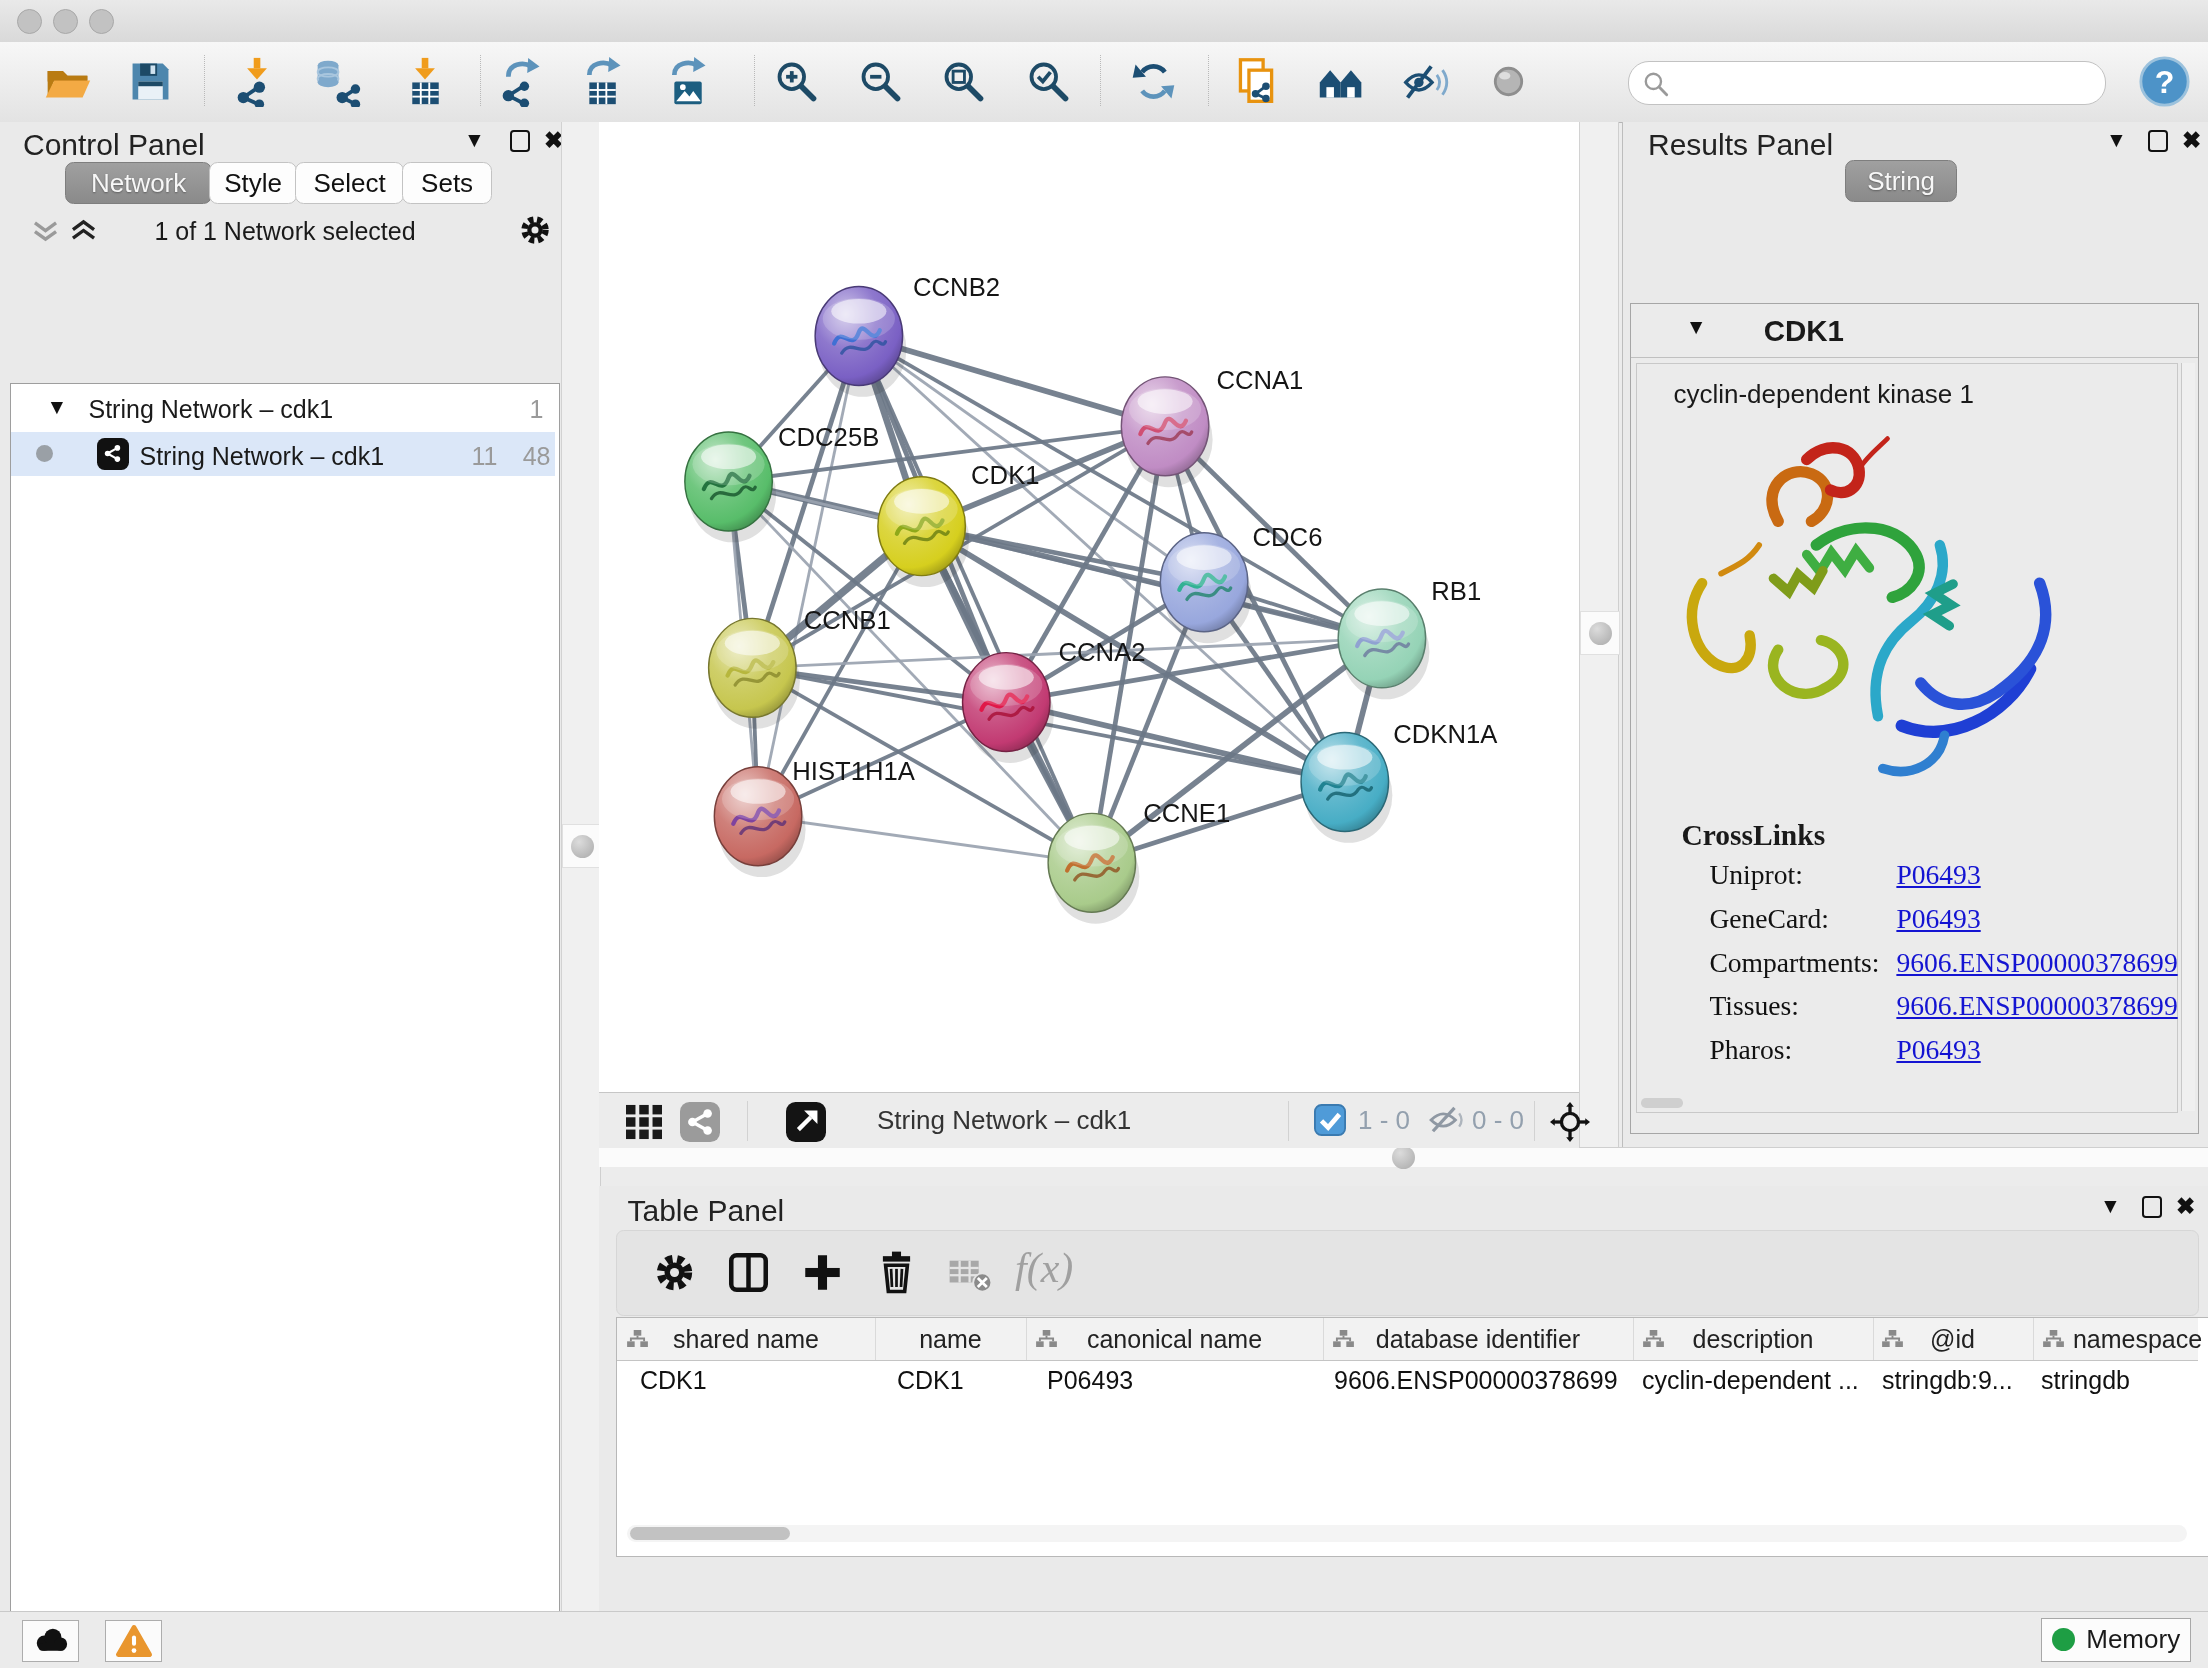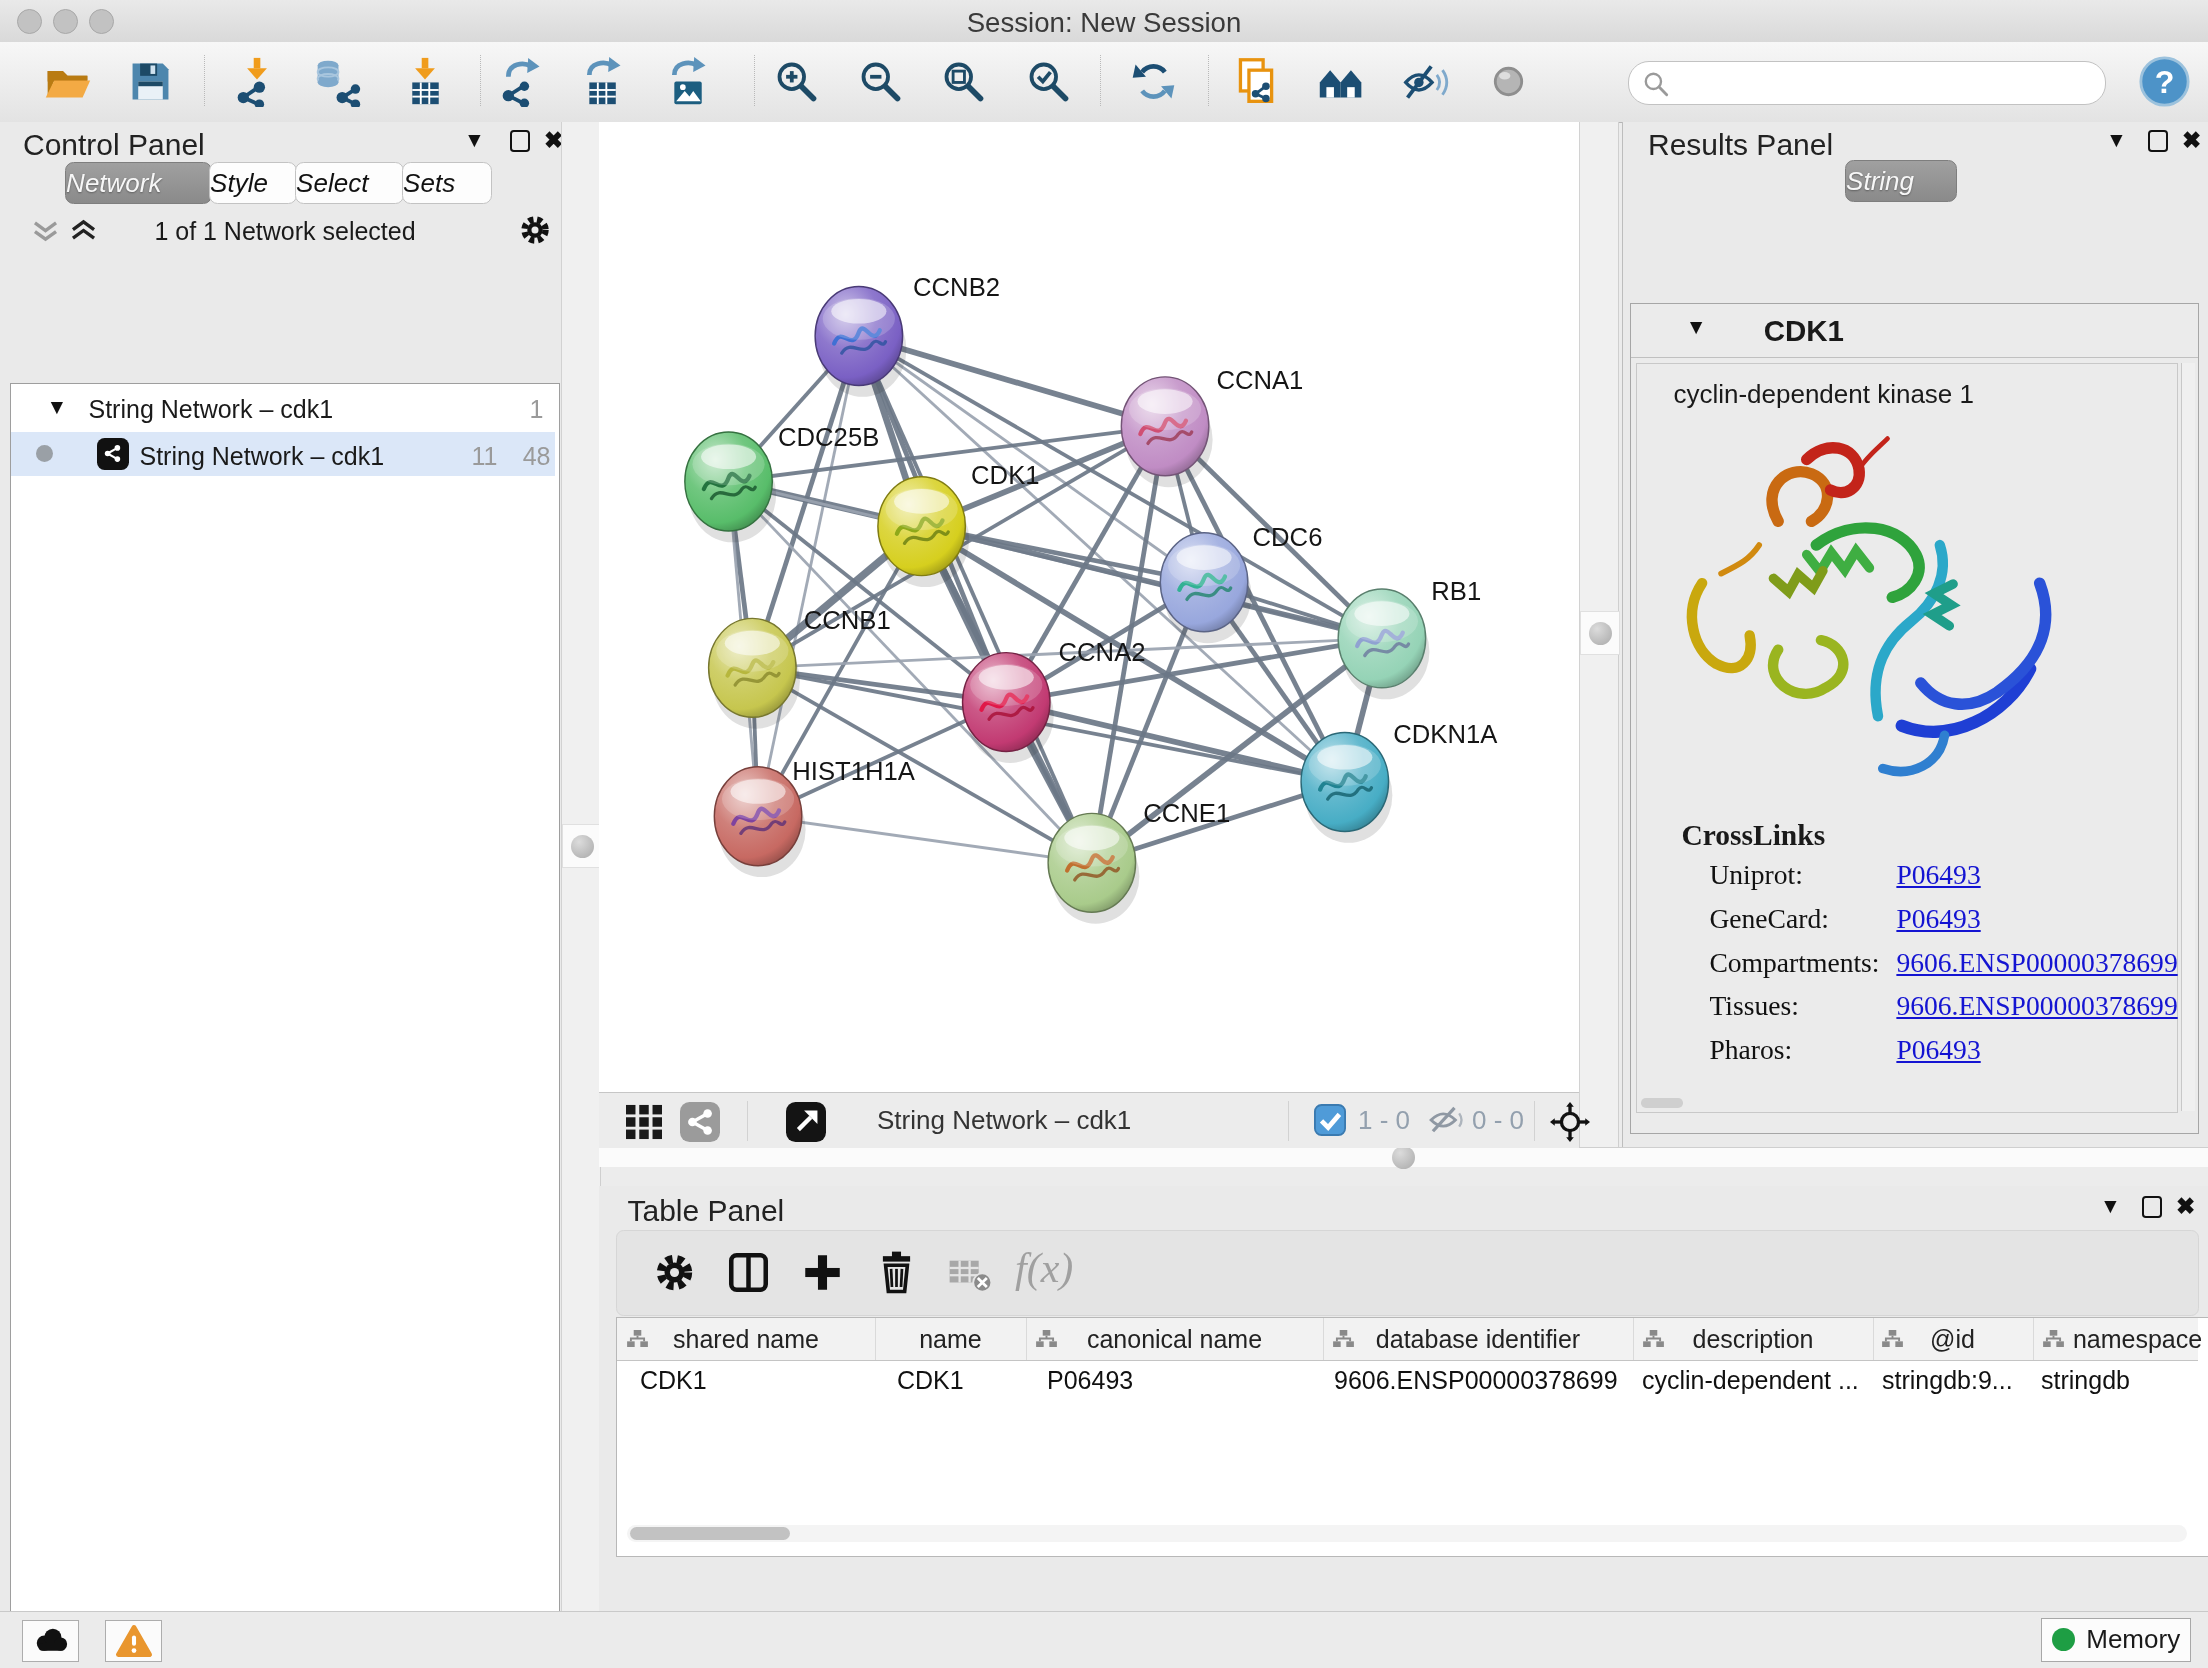--- a/index.html
+++ b/index.html
@@ -18,22 +18,22 @@
   .searchbox{left:1628px;top:19px;width:476px;height:42px;background:#fff;border:1.9px solid #c2c2c2;
     border-radius:21px;}
   .searchbox input{position:absolute;left:49px;top:2.9px;width:409px;height:32px;border:none;outline:none;
     font-size:25px;font-family:"Liberation Sans",sans-serif;background:transparent;}
   .helpbtn{left:2138px;top:13.3px;width:53px;height:53px;}
   
   .cpanel{left:0;top:122px;width:561px;height:1489px;background:#eaeaea;}
   .panelhead{font-size:30px;color:#222;}
   .hicon{font-size:23px;color:#111;}
   .maxbox{width:16px;height:18px;border:2.9px solid #111;border-radius:3.8px;}
-  .tab{height:40px;display:flex;align-items:center;background:#fdfdfd;
-    border:1.9px solid #c3c3c3;border-radius:8.6px;font-size:26px;color:#111;margin-left:-1.9px;font-style:italic;}
+  .tab{height:40px;display:flex;align-items:center;justify-content:center;background:#fdfdfd;
+    border:1.9px solid #c3c3c3;border-radius:8.6px;font-size:26px;color:#111;margin-left:-1.9px;}
   .tab.sel{background:linear-gradient(#a0a0a0,#8a8a8a);color:#f7f7f7;border-color:#7e7e7e;
     text-shadow:0 1px 1.9px rgba(0,0,0,.35);}
   .treebox{left:9.5px;top:261px;width:548px;height:1311px;background:#fff;border:1.9px solid #9e9e9e;}
   .treerow{left:0;width:544px;height:44px;}
   .treerow.sel{background:#dbe7f8;}
   .cnt{color:#9a9a9a;}
   .appicon{width:32px;height:32px;border-radius:7.6px;background:#111;display:flex;align-items:center;justify-content:center;}
   
   .vsplit{top:122px;width:38px;height:1489px;background:#f0f0f0;border-left:1px solid #d2d2d2;border-right:1px solid #cfcfcf;}
   .handlebox{width:38px;height:42px;background:#fbfbfb;border:1px solid #e0e0e0;display:flex;align-items:center;justify-content:center;}
@@ -76,21 +76,20 @@
   .memdot{width:23px;height:23px;border-radius:50%;background:#1e9e44;}
   .chev{font-size:21px;color:#111;}
 </style>
 </head>
 <body>
 
 <div class="abs titlebar">
   <span class="abs tlight" style="left:17px"></span>
   <span class="abs tlight" style="left:53px"></span>
   <span class="abs tlight" style="left:89px"></span>
-  <div class="abs wintitle">Session: New Session</div>
 </div>
 
 <div class="abs toolbar">
   <div class="abs icnbtn" style="left:39px">
     <svg width="51" height="51" viewBox="0 0 54 54">
         <path d="M6 16h16l5 5h21v6H6z" fill="#a76a0c"></path>
         <path d="M6 44V16h16l5 5h21v5H13z" fill="#b97b12"></path>
         <path d="M4 44l9-18h38l-8 18z" fill="#f3aa44"></path>
       </svg>
   </div>

